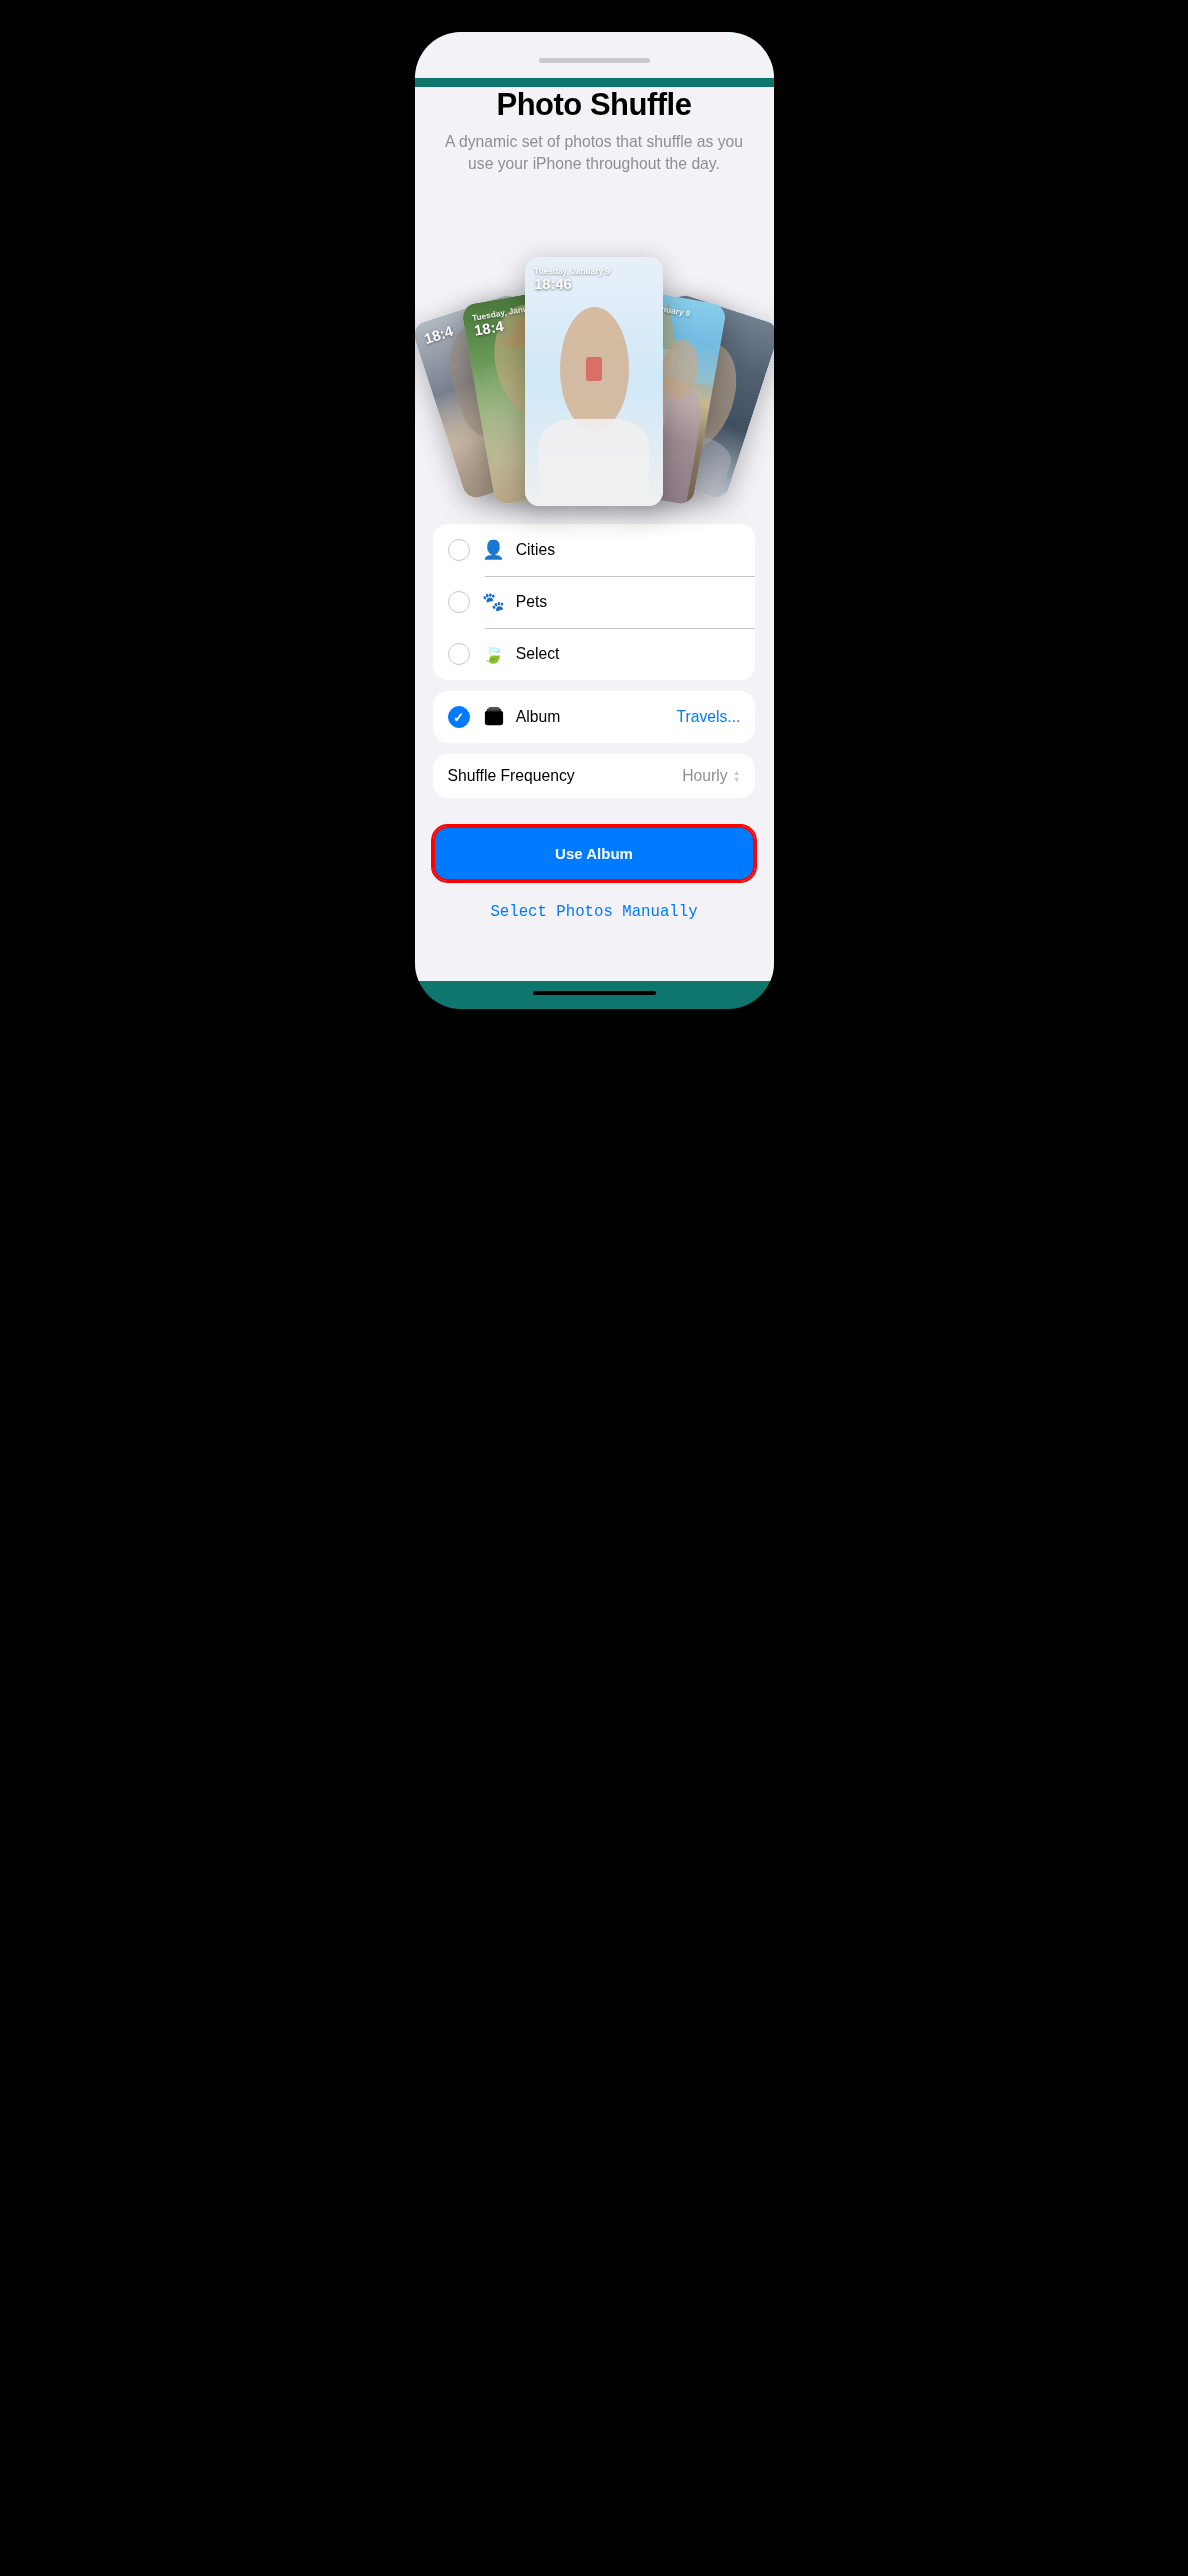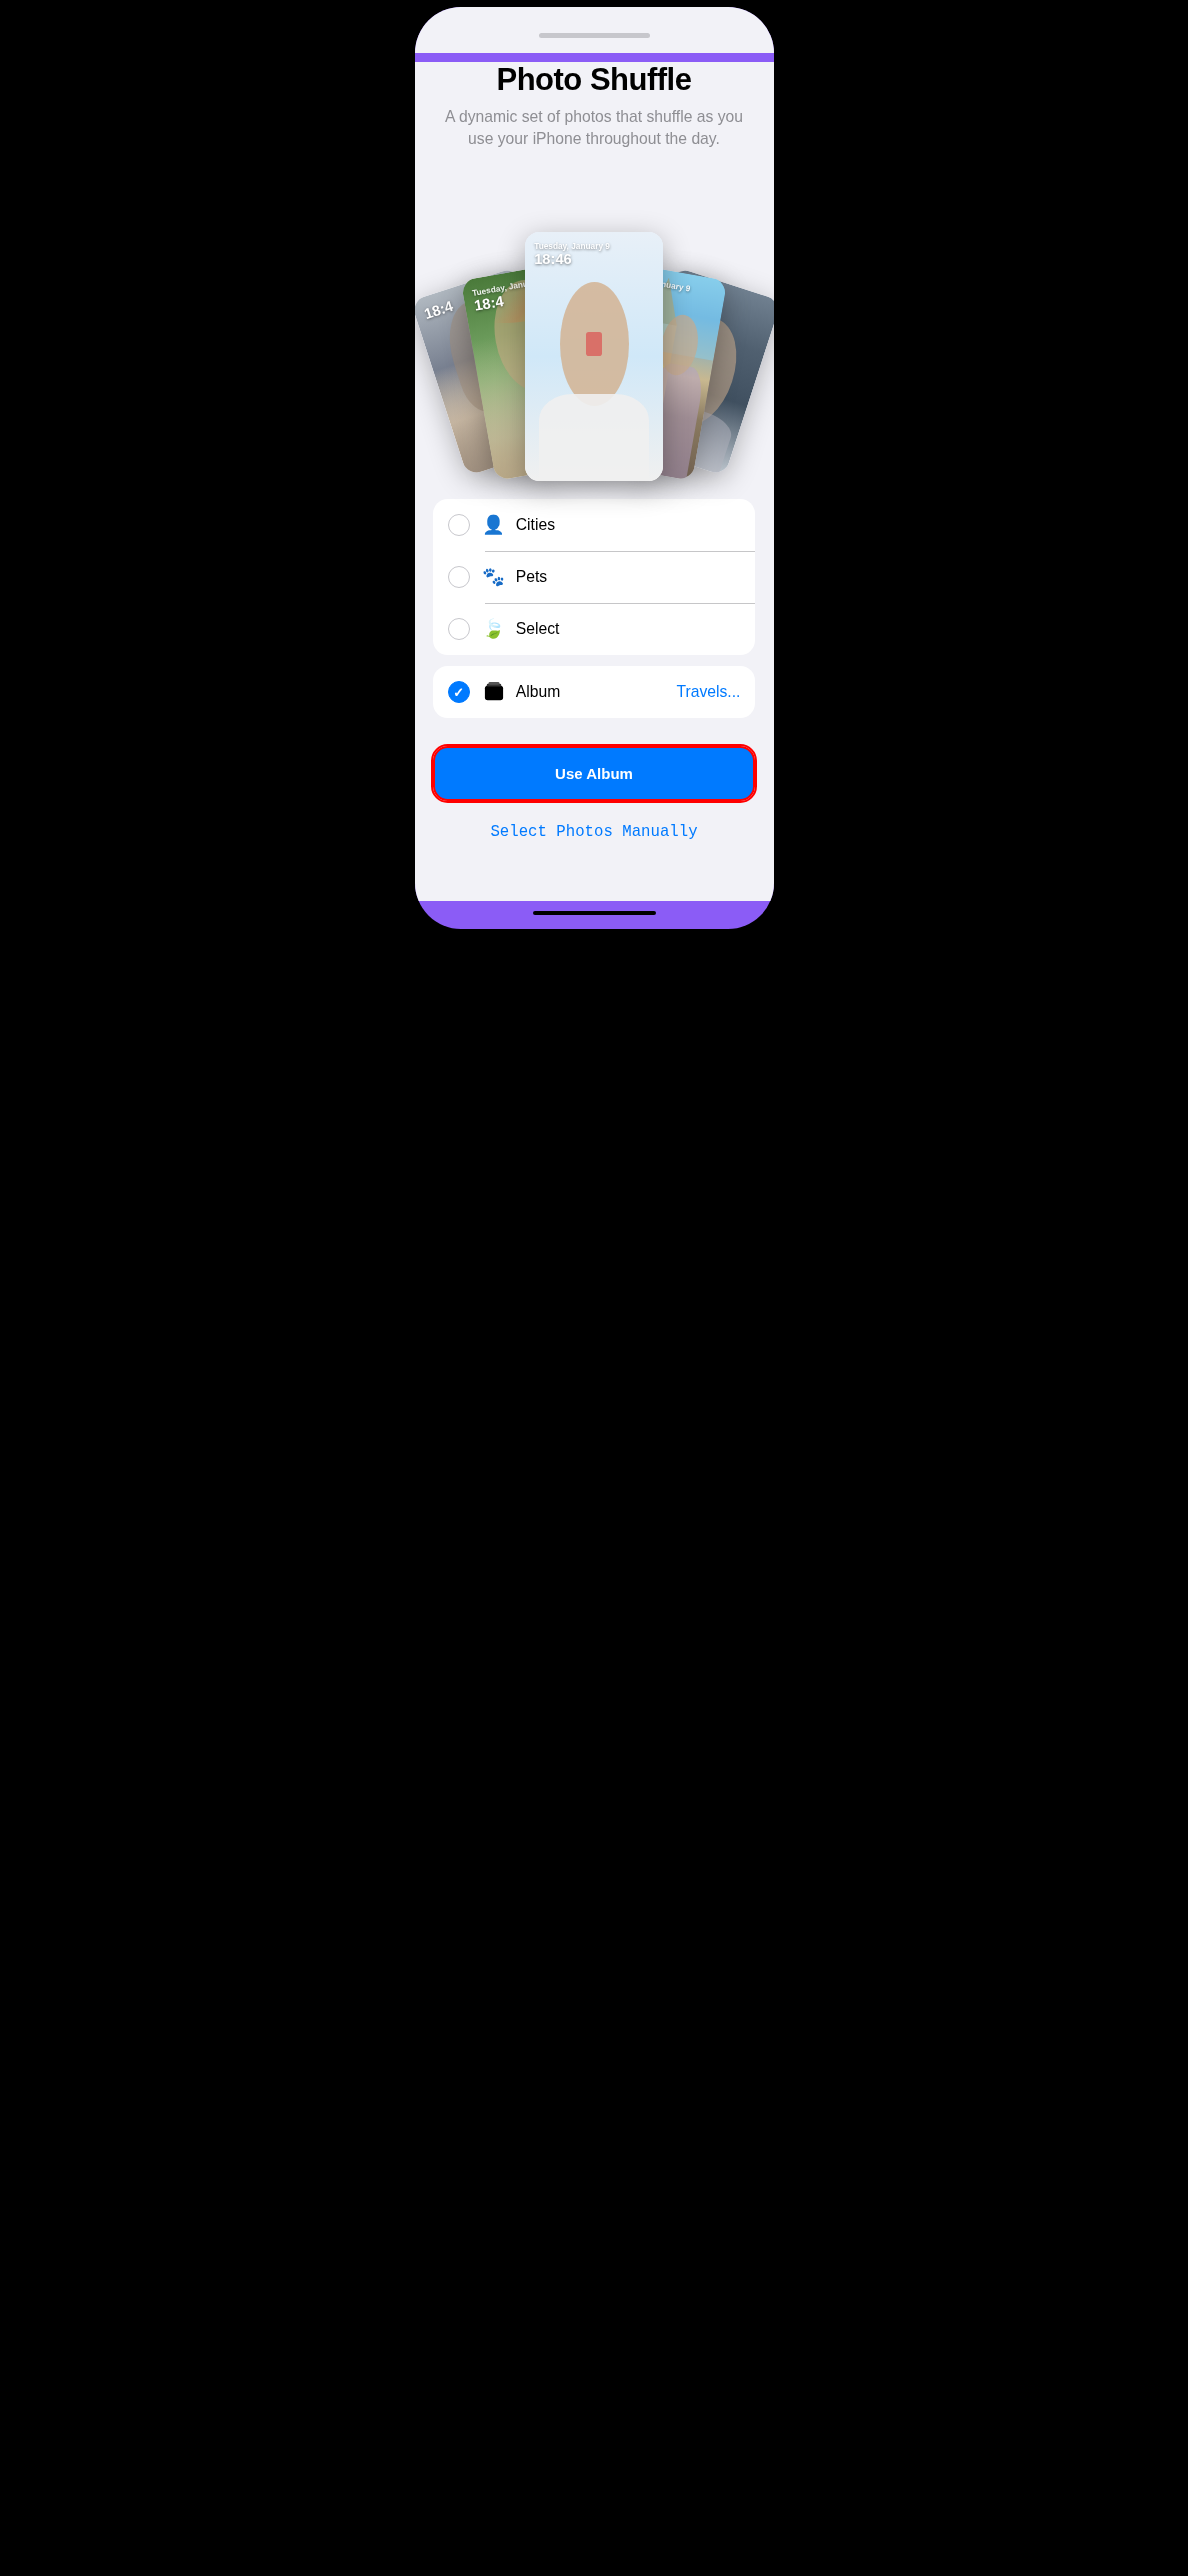--- a/index.html
+++ b/index.html
@@ -10,25 +10,25 @@
       display: flex;
       justify-content: center;
       align-items: flex-start;
       min-height: 100vh;
       font-family: -apple-system, 'SF Pro Display', 'Helvetica Neue', sans-serif;
     }
 
     .phone-frame {
       width: 359px;
       min-height: 778px;
-      background: #8b5cf6;
+      background: #0f766e;
       border-radius: 46px;
       overflow: hidden;
       position: relative;
-      margin: 7px auto;
+      margin: 32px auto;
     }
 
     .status-bar {
       height: 46px;
       background: #f2f2f7;
       display: flex;
       align-items: center;
       justify-content: center;
       padding-top: 11px;
     }
@@ -478,20 +478,32 @@
             <rect x="2" y="4" width="20" height="16" rx="3" fill="#000"></rect>
             <rect x="4" y="2" width="16" height="3" rx="1.5" fill="#333"></rect>
             <rect x="6" y="0" width="12" height="3" rx="1.5" fill="#555"></rect>
           </svg>
         </div>
         <span class="option-label">Album</span>
         <span class="option-detail">Travels...</span>
       </div>
     </div>
 
+    <div class="frequency-container">
+      <div class="frequency-row">
+        <span class="frequency-label">Shuffle Frequency</span>
+        <div class="frequency-value">
+          <span>Hourly</span>
+          <div class="chevron-updown">
+            <span>▲</span>
+            <span>▼</span>
+          </div>
+        </div>
+      </div>
+    </div>
 
     <div class="bottom-section">
       <button class="use-album-button">Use Album</button>
       <button class="select-manually-button">Select Photos Manually</button>
     </div>
 
   </div>
 
   <div class="home-indicator"></div>
 </div>

